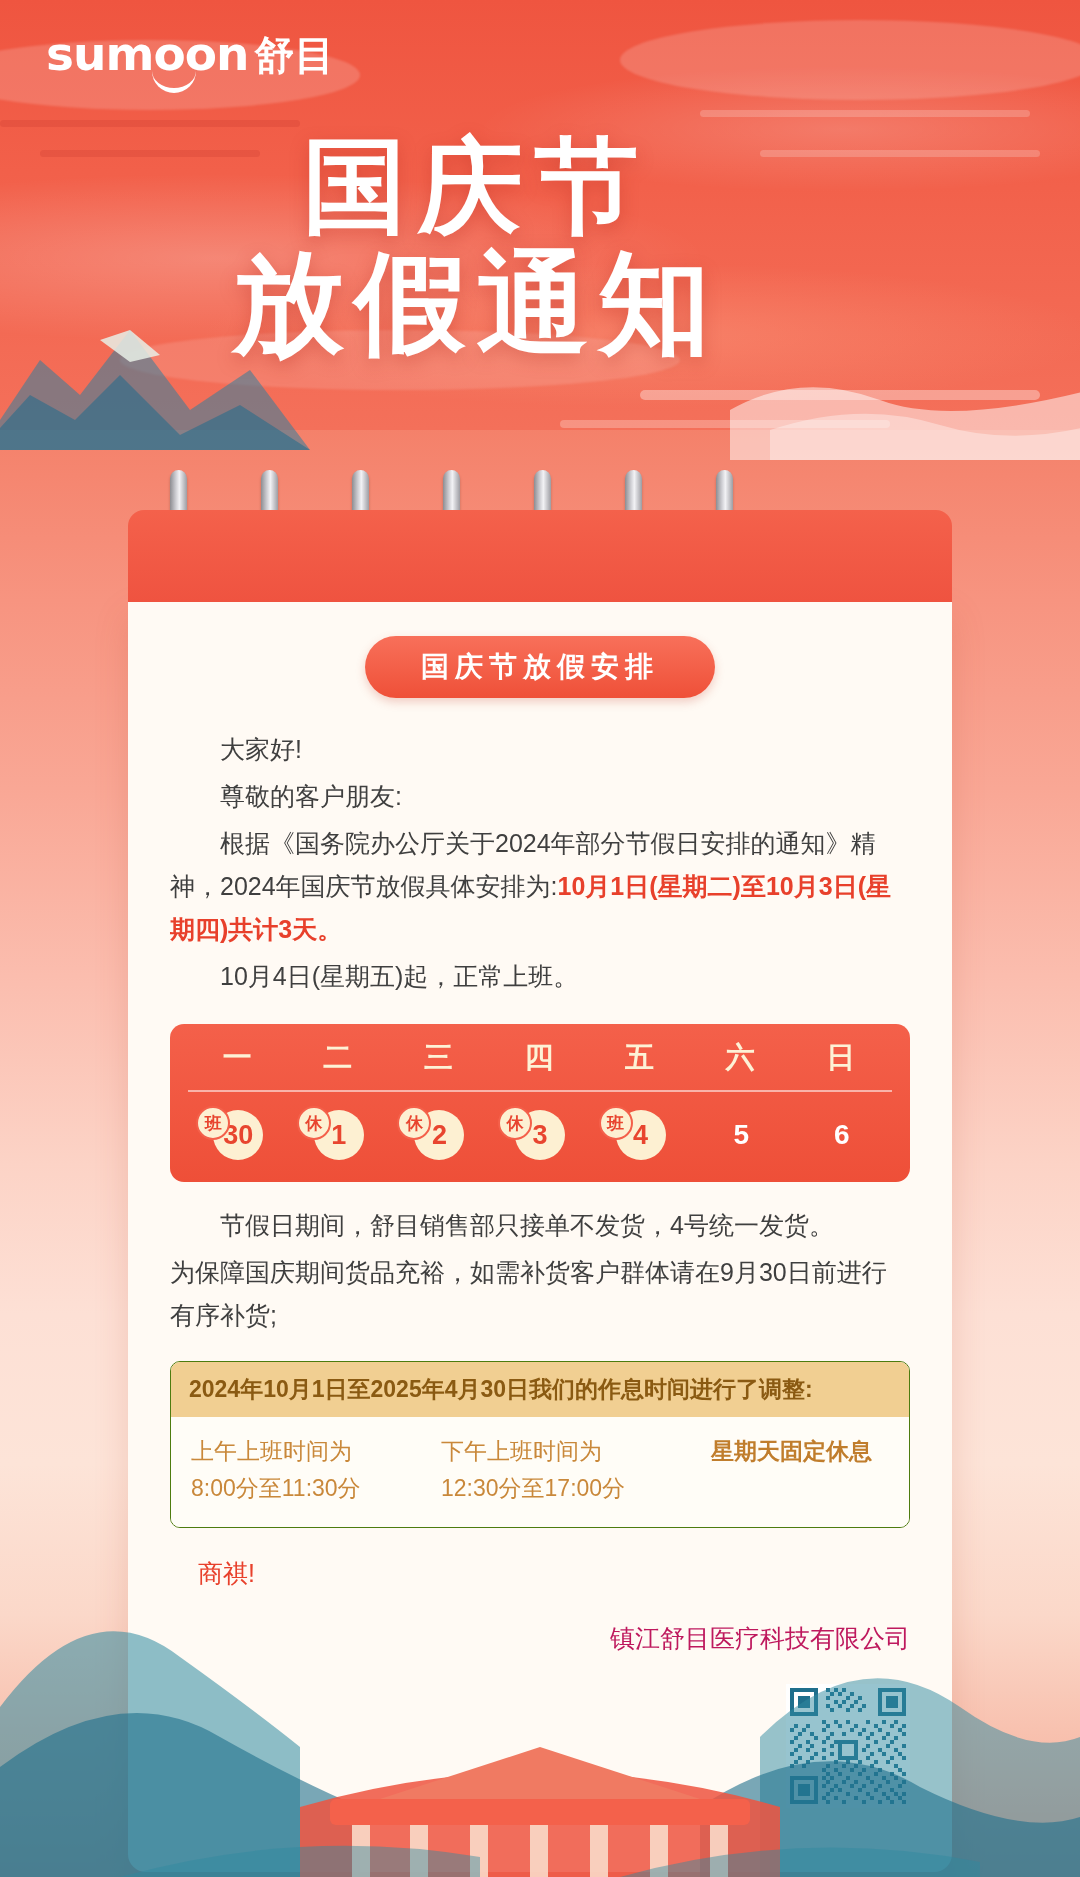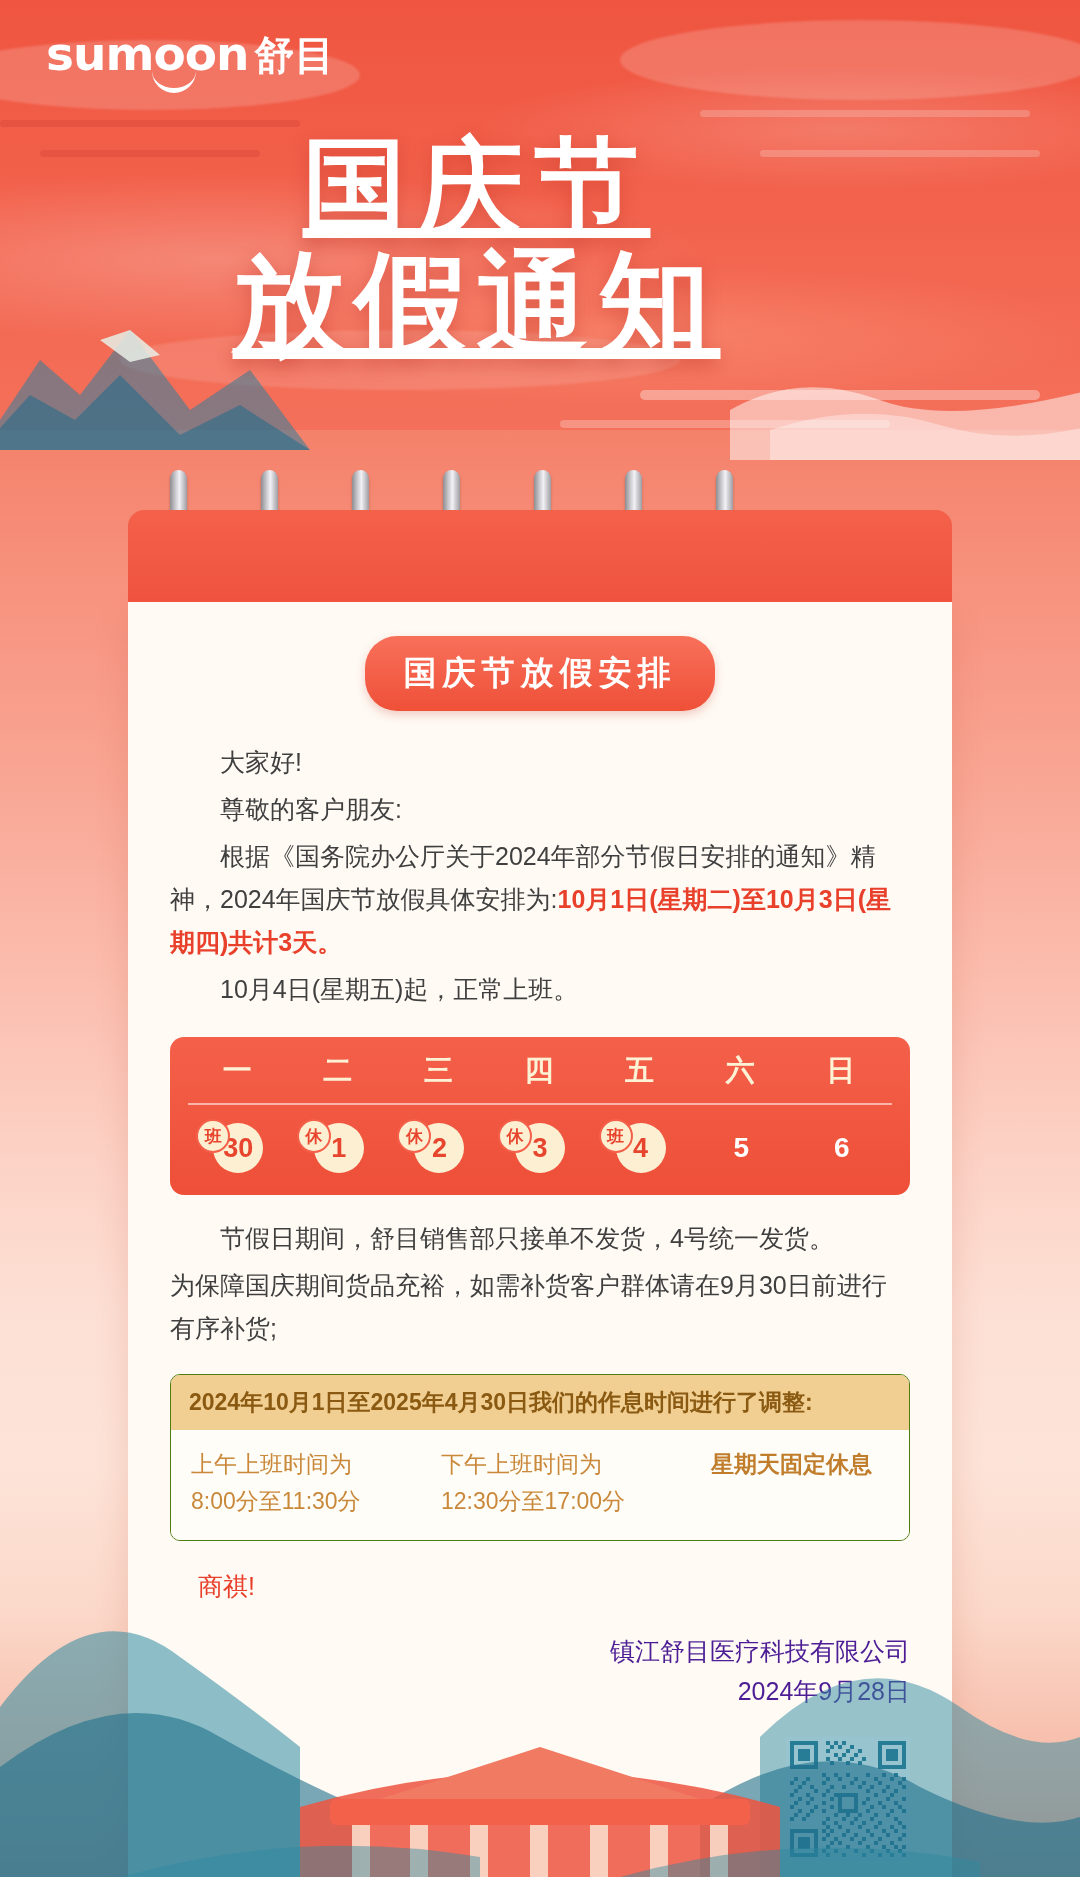--- a/index.html
+++ b/index.html
@@ -95,21 +95,20 @@
     border-radius: 0 0 40px 40px;
   }
 
   
   .headline {
     position: absolute;
     left: 0; top: 130px;
     width: 953px;
     text-align: center;
     color: #ffffff;
-    text-decoration: underline;
   }
   .headline .l1 {
     font-size: 104px;
     font-weight: bold;
     letter-spacing: 12px;
     line-height: 1.08;
     text-shadow: 0 6px 18px rgba(180,40,30,.35);
   }
   .headline .l2 {
     font-size: 112px;
@@ -146,25 +145,25 @@
   .card-body {
     background: #fffaf4;
     border-radius: 0 0 18px 18px;
     padding: 34px 42px 64px 42px;
     box-shadow: 0 14px 34px rgba(190,70,50,.18);
   }
 
   .pill-title {
     margin: 0 auto 30px auto;
     width: 350px;
-    height: 75px;
+    height: 62px;
     border-radius: 32px;
     background: linear-gradient(180deg,#f8705a 0%, #ef5038 100%);
     color: #fff;
-    font-size: 33px;
+    font-size: 28px;
     font-weight: bold;
     letter-spacing: 6px;
     display: flex;
     align-items: center;
     justify-content: center;
     box-shadow: 0 4px 10px rgba(200,70,50,.25);
   }
 
   .para {
     font-size: 25px;
@@ -275,21 +274,21 @@
     margin-top: 26px;
     color: #e8402b;
     font-size: 25px;
     line-height: 1.55;
   }
   .closing .second { padding-left: 28px; }
 
   .sign {
     margin-top: 26px;
     text-align: right;
-    color: #4c1d95;
+    color: #be185d;
     font-size: 25px;
     line-height: 1.6;
   }
 
   .qr {
     margin-top: 26px;
     display: flex;
     justify-content: flex-end;
   }
   .qr svg { display: block; }
@@ -422,21 +421,20 @@
           </div>
         </div>
       </div>
 
       <div class="closing">
         <div class="second">商祺!</div>
       </div>
 
       <div class="sign">
         <div>镇江舒目医疗科技有限公司</div>
-        <div>2024年9月28日</div>
       </div>
 
       <div class="qr">
         <svg width="124" height="124" viewBox="0 0 31 31" shape-rendering="crispEdges">
           <rect width="31" height="31" fill="#ffffff"></rect>
           <g fill="#1f6f8c">
             <rect x="1" y="1" width="7" height="1"></rect>
               <rect x="1" y="7" width="7" height="1"></rect>
             <rect x="1" y="1" width="1" height="7"></rect>
               <rect x="7" y="1" width="1" height="7"></rect>

